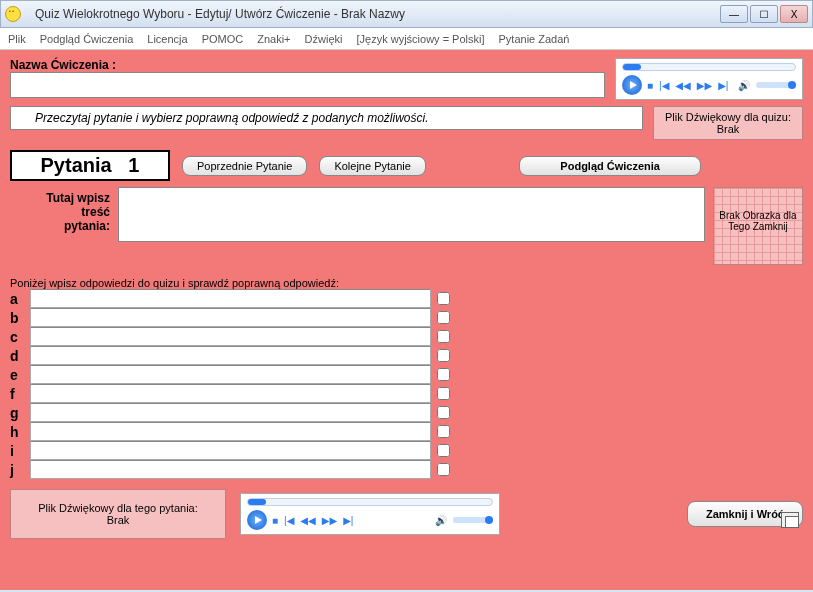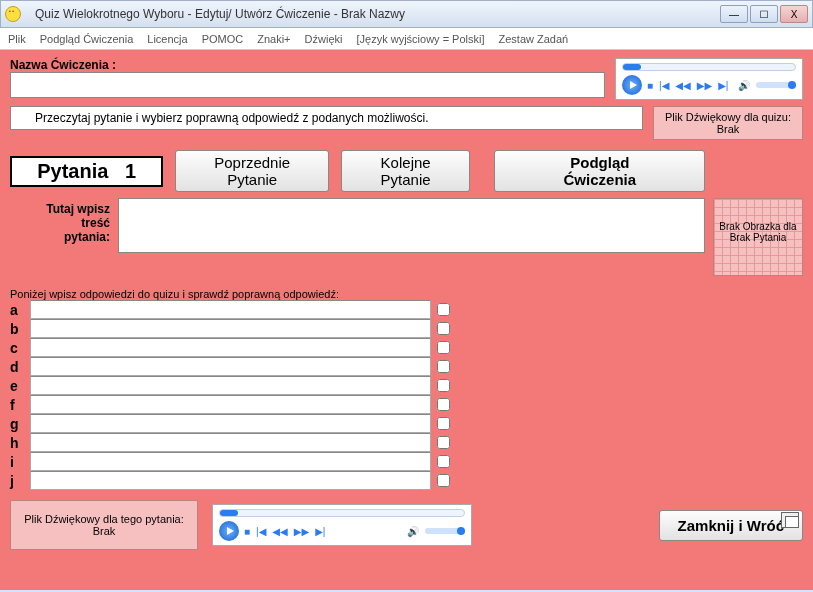--- a/index.html
+++ b/index.html
@@ -24,37 +24,37 @@
 .track .thumb { width:18px; height:6px; background:#2a7cf0; border-radius:3px; position:absolute; left:0; top:0;}
 .audio-ctrls { display:flex; align-items:center; gap:4px; }
 .playbtn { width:20px; height:20px; border-radius:50%; background:radial-gradient(#6ab0ff,#1560d0); display:flex; align-items:center; justify-content:center; cursor:pointer;}
 .playbtn::after{content:"";border-left:7px solid #fff;border-top:4px solid transparent;border-bottom:4px solid transparent;margin-left:2px;}
 .mediabtn { color:#2a7cf0; font-size:10px; cursor:pointer; padding:0 1px;}
 .volslider { width:40px; height:6px; background:#cfe2fb; border-radius:3px; position:relative;}
 .volslider .vthumb{ width:8px; height:8px; background:#2a7cf0; border-radius:50%; position:absolute; right:0; top:-1px;}
 .soundbox { background:#f7c0c0; border:1px solid #c08080; text-align:center; padding:4px 6px; font-size:11px; }
 .qhdr { display:flex; gap:12px; align-items:center; margin-top:10px;}
 .qnum { background:#fff; border:2px solid #000; padding:2px 10px; font-weight:bold; font-size:20px; width:160px; text-align:center;}
-.btn { background:linear-gradient(#fdfdfd,#e2e2e2); border:1px solid #888; padding:3px 14px; font-size:15px; cursor:pointer; border-radius:3px;}
+.btn { background:linear-gradient(#fdfdfd,#e2e2e2); border:1px solid #888; padding:3px 14px; font-size:11px; cursor:pointer; border-radius:8px;}
 .imgbox { background:#f7c0c0; border:1px solid #c08080; width:90px; height:78px; font-size:10px; text-align:center; padding-top:22px; background-image:linear-gradient(#e89898 1px,transparent 1px),linear-gradient(90deg,#e89898 1px,transparent 1px); background-size:8px 8px;}
 .qcontent-row{display:flex; gap:8px; margin-top:6px;}
 .qlabel{width:100px; text-align:right; font-weight:bold; font-size:12px; padding-top:4px;}
 .qtextarea{flex:1; height:55px; background:#fff; border:1px solid #888; padding:4px; font-size:12px; resize:none;}
 .answers-area{display:flex; gap:16px; margin-top:12px;}
 .col-left{width:440px;}
 .col-right{flex:1;}
 .small-label{font-size:11px; margin-bottom:0; display:block;}
 .ansrow{display:flex; align-items:center; gap:6px;}
 .ansrow .letter{width:14px; font-weight:bold; font-size:14px;}
 .ansrow input[type=text]{flex:1; height:19px; border:1px solid #aaa; border-top:1px solid #888; padding:0 3px; font-size:11px;}
 .ck{width:13px;height:13px;}
 .resp-area{background:#fff; border:1px solid #000; height:222px;}
 .resp-area .line{border-bottom:1px solid #ccc; height:22px;}
 .bottom-row{display:flex; gap:14px; align-items:center; margin-top:10px;}
-.soundbox2{background:#f7c0c0; border:1px solid #c08080; text-align:center; padding:12px 8px; font-size:11px; width:188px;}
+.soundbox2{background:#f7c0c0; border:1px solid #c08080; text-align:center; padding:12px 8px; font-size:11px; width:216px;}
 .closebtn{margin-left:auto; padding:6px 18px; font-weight:bold;}
 .copy-icon{position:absolute; right:14px; bottom:62px; width:18px; height:16px; border:1px solid #666; background:#f0f0f0; cursor:pointer;}
 .copy-icon::after{content:""; position:absolute; left:3px; top:3px; width:12px; height:10px; border:1px solid #666; background:#fff;}
 </style>
 </head>
 <body>
 
 <div class="titlebar">
   <div class="icon-smiley"></div>
   <div class="title">Quiz Wielokrotnego Wyboru - Edytuj/ Utwórz Ćwiczenie - Brak Nazwy</div>
@@ -66,21 +66,21 @@
 </div>
 
 <div class="menubar">
   <span>Plik</span>
   <span>Podgląd Ćwiczenia</span>
   <span>Licencja</span>
   <span>POMOC</span>
   <span>Znaki+</span>
   <span>Dźwięki</span>
   <span>[Język wyjściowy = Polski]</span>
-  <span>Zestaw Zadań</span>
+  <span>Pytanie Zadań</span>
 </div>
 
 <div class="main">
 
   <div class="row">
     <div style="flex:1;">
       <div class="label-bold">Nazwa Ćwiczenia :</div>
       <input class="textinput big" style="width: 100%;">
     </div>
     <div class="panel-audio">
@@ -100,21 +100,21 @@
           <div class="volslider">
               <div class="vthumb"></div>
             </div>
         </div>
       </div>
     </div>
   </div>
 
   <div class="row" style="margin-top:6px;">
     <div style="flex:1;">
-      <input class="textinput" style="width: 100%;  padding-left: 24px;" value="Przeczytaj pytanie i wybierz poprawną odpowiedź z podanych możliwości.">
+      <input class="textinput" style="width: 100%; font-style: italic; padding-left: 24px;" value="Przeczytaj pytanie i wybierz poprawną odpowiedź z podanych możliwości.">
     </div>
     <div class="soundbox" style="width:150px;">
       <div>Plik Dźwiękowy dla quizu:</div>
       <div>Brak</div>
     </div>
   </div>
 
   <div class="qhdr">
     <div class="qnum">
       <span>Pytania</span>&nbsp;&nbsp;&nbsp;<span>1</span>
@@ -128,21 +128,21 @@
 
   <div class="qcontent-row">
     <div class="qlabel">
       <div>Tutaj wpisz</div>
       <div>treść</div>
       <div>pytania:</div>
     </div>
     <textarea class="qtextarea" style=""></textarea>
     <div class="imgbox">
       <div>Brak Obrazka dla</div>
-      <div>Brak Pytania</div>
+      <div>Tego Zamknij</div>
     </div>
   </div>
 
   <div class="answers-area">
     <div class="col-left">
       <span class="small-label">Poniżej wpisz odpowiedzi do quizu i sprawdź poprawną odpowiedź:</span>
       <div id="answers-list">
           <div class="ansrow">
             <span class="letter">a</span>
             <input type="text" style="">

